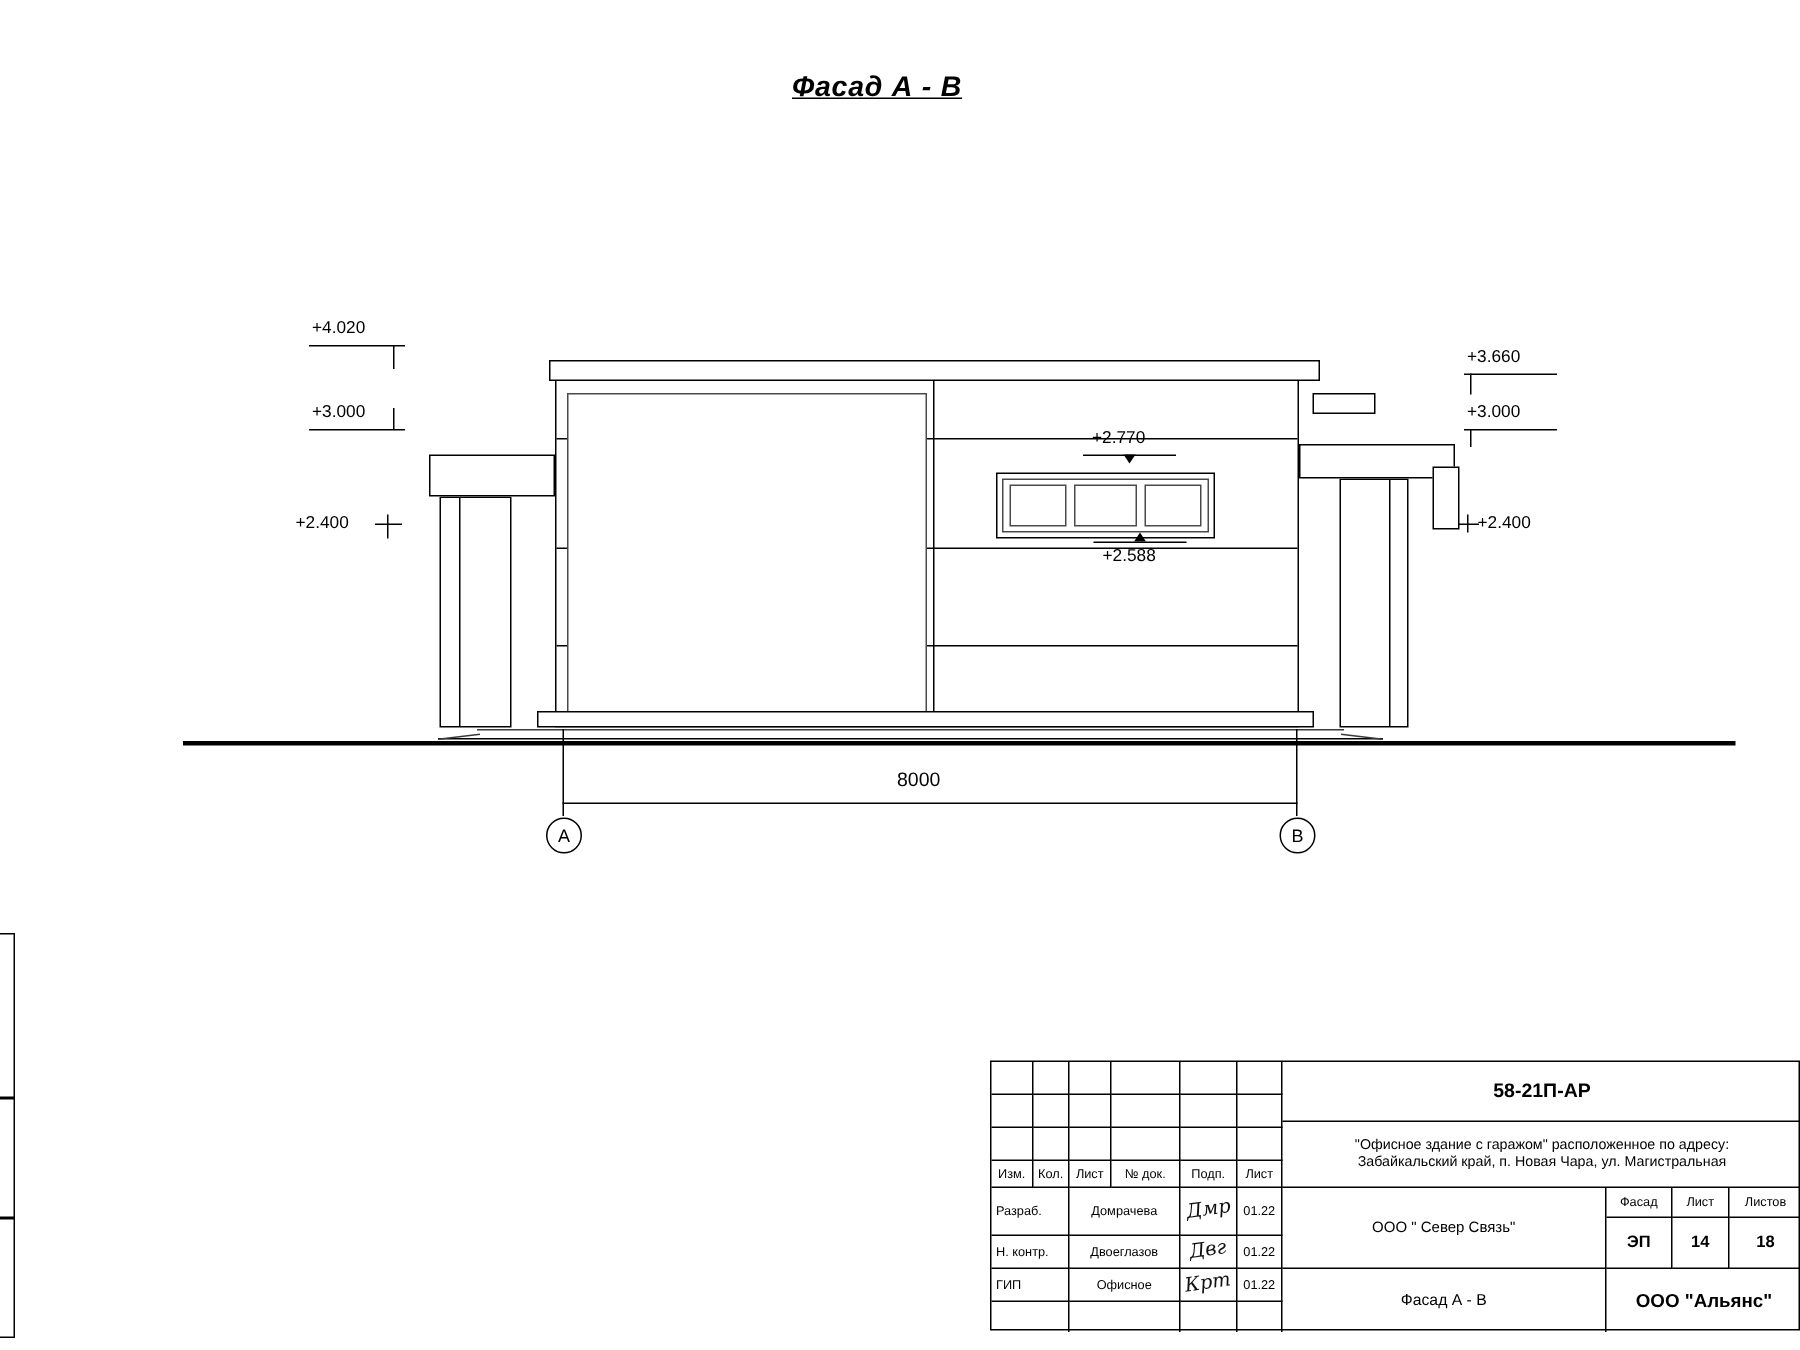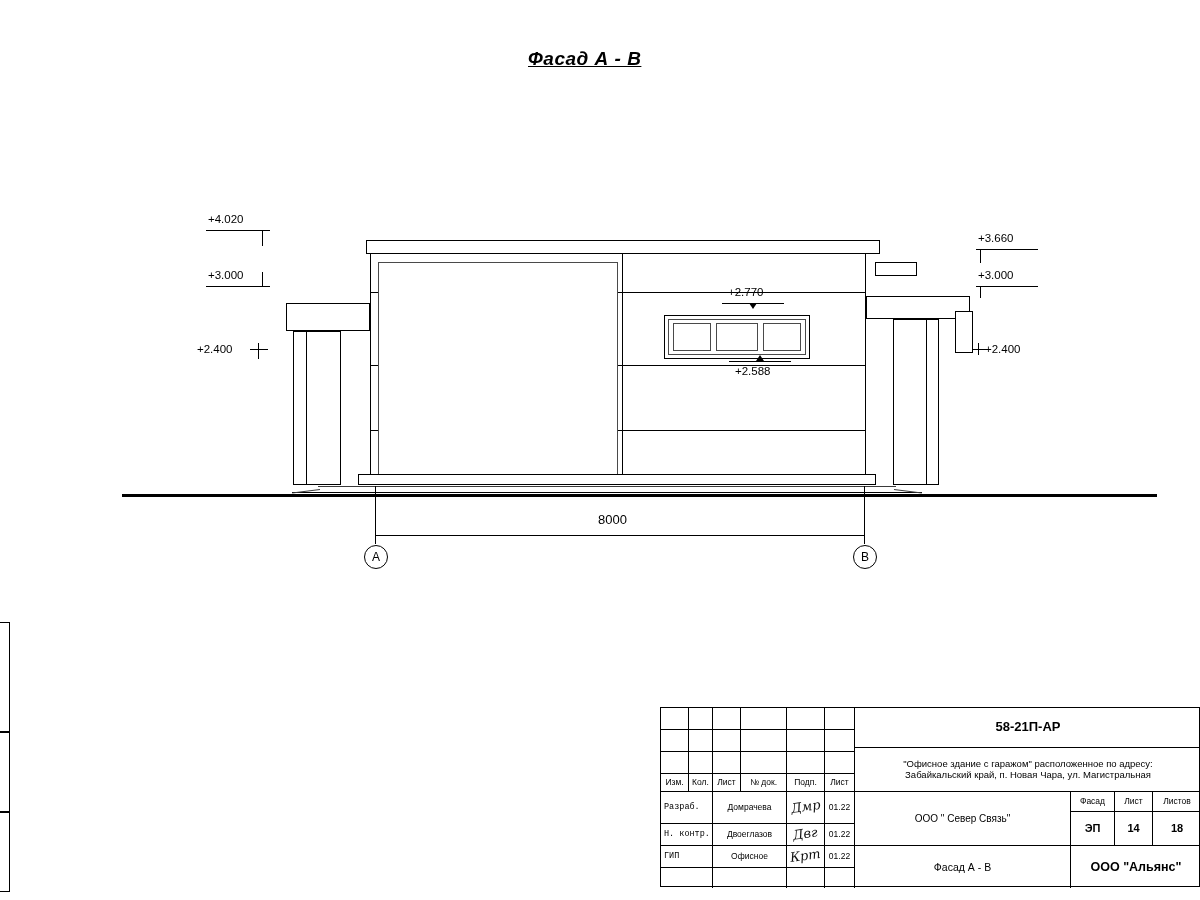--- a/index.html
+++ b/index.html
@@ -107,21 +107,21 @@
     text-align: center;
     overflow: hidden;
     padding: 0 1px;
     line-height: 1.15;
   }
   .stamp .cell.nb { border-bottom: none; }
   .stamp .cell.nr { border-right: none; }
   .stamp .big { font-size: 13px; }
   .stamp .mid { font-size: 11px; font-weight: bold; }
   .stamp .tiny { font-size: 8.5px; }
-  .stamp .left { justify-content: flex-start; padding-left: 3px; font-family: Liberation Mono, monospace; }
+  .stamp .left { justify-content: flex-start; padding-left: 3px; }
   .sig {
     font-family: "DejaVu Serif", serif;
     font-style: italic;
     font-size: 13px;
     transform: rotate(-8deg);
     color: #111;
   }
   
   .margin-box {
     position: absolute;

